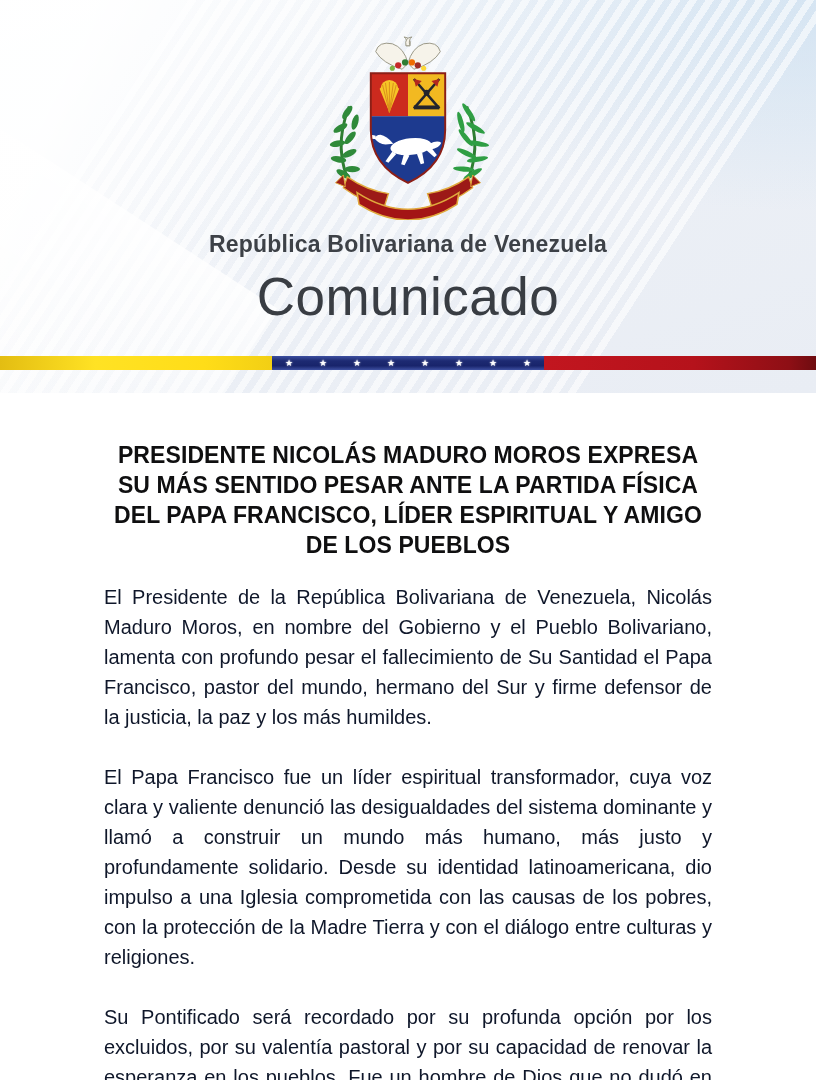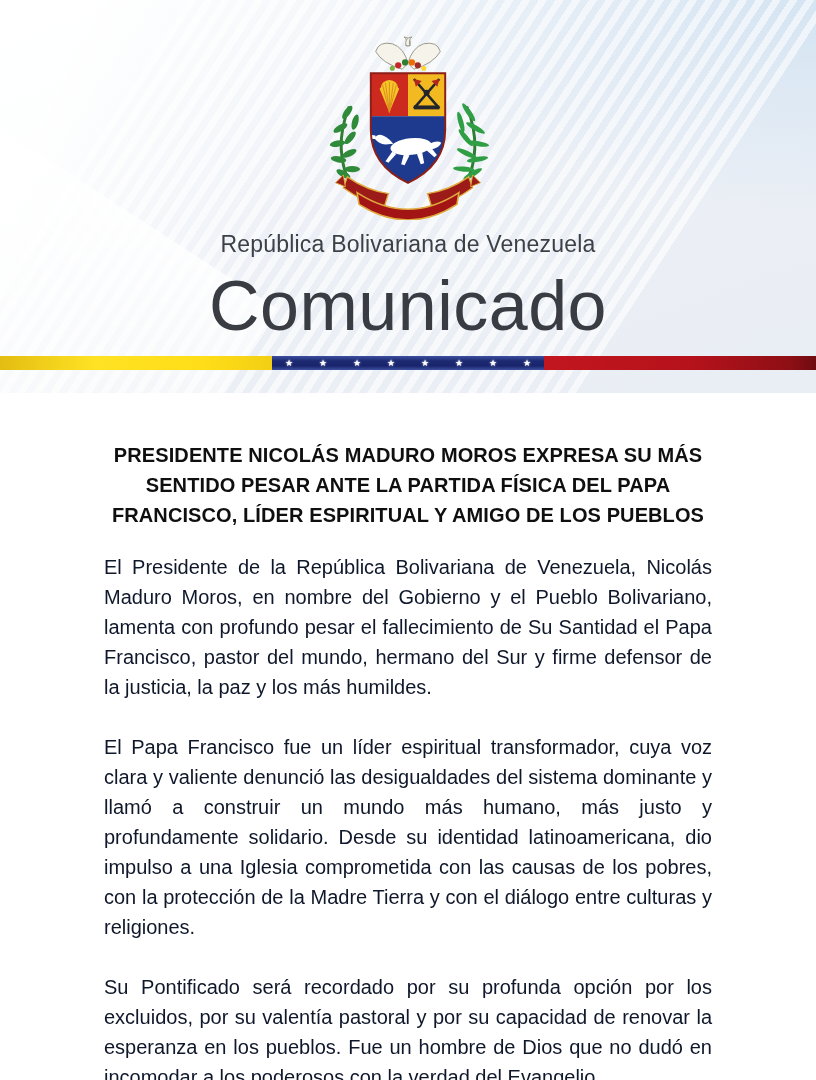--- a/index.html
+++ b/index.html
@@ -33,25 +33,25 @@
     content:"";position:absolute;left:-180px;bottom:-40px;width:420px;height:260px;
     transform:rotate(33deg);
     background:linear-gradient(rgba(255,255,255,.8),rgba(255,255,255,0));
   }
   .coa{
     position:absolute;left:50%;top:34px;transform:translateX(-50%);
     width:180px;height:186px;z-index:3;
   }
   .country{
     position:absolute;top:231px;left:0;width:100%;text-align:center;
-    font-size:23px;font-weight:400;color:#3d4147;letter-spacing:.2px;z-index:3;
+    font-size:23px;font-weight:700;color:#3d4147;letter-spacing:.2px;z-index:3;
   }
   .comunicado{
     position:absolute;top:266px;left:0;width:100%;text-align:center;
-    font-size:70px;font-weight:400;color:#393d43;letter-spacing:.5px;z-index:3;
+    font-size:53px;font-weight:400;color:#393d43;letter-spacing:.5px;z-index:3;
   }
 
   
   .flag-band{
     position:absolute;left:0;top:356px;width:816px;height:14px;display:flex;z-index:4;
   }
   .band-yellow{
     width:272px;height:100%;
     background:linear-gradient(90deg,#e3bd12 0%,#ffe224 35%,#ffdd18 75%,#f2cf14 100%);
   }
@@ -69,21 +69,21 @@
     background:linear-gradient(90deg,#c2161f 0%,#b5121b 55%,#8e0f15 90%,#6e0c10 100%);
   }
 
   
   .doc{
     position:absolute;left:0;top:393px;width:816px;height:687px;background:#ffffff;
   }
   .doc-inner{padding:47px 104px 0 104px;}
   .doc-title{
     margin:0 auto 22px auto;max-width:618px;
-    font-size:20px;font-weight:700;color:#0f0f10;
+    font-size:23px;font-weight:700;color:#0f0f10;
     text-align:center;line-height:30px;letter-spacing:.1px;
   }
   .doc p{
     margin:0 0 30px 0;
     font-size:20px;color:#0f172a;line-height:30px;
     text-align:justify;text-justify:inter-word;
   }
 </style>
 </head>
 <body>

